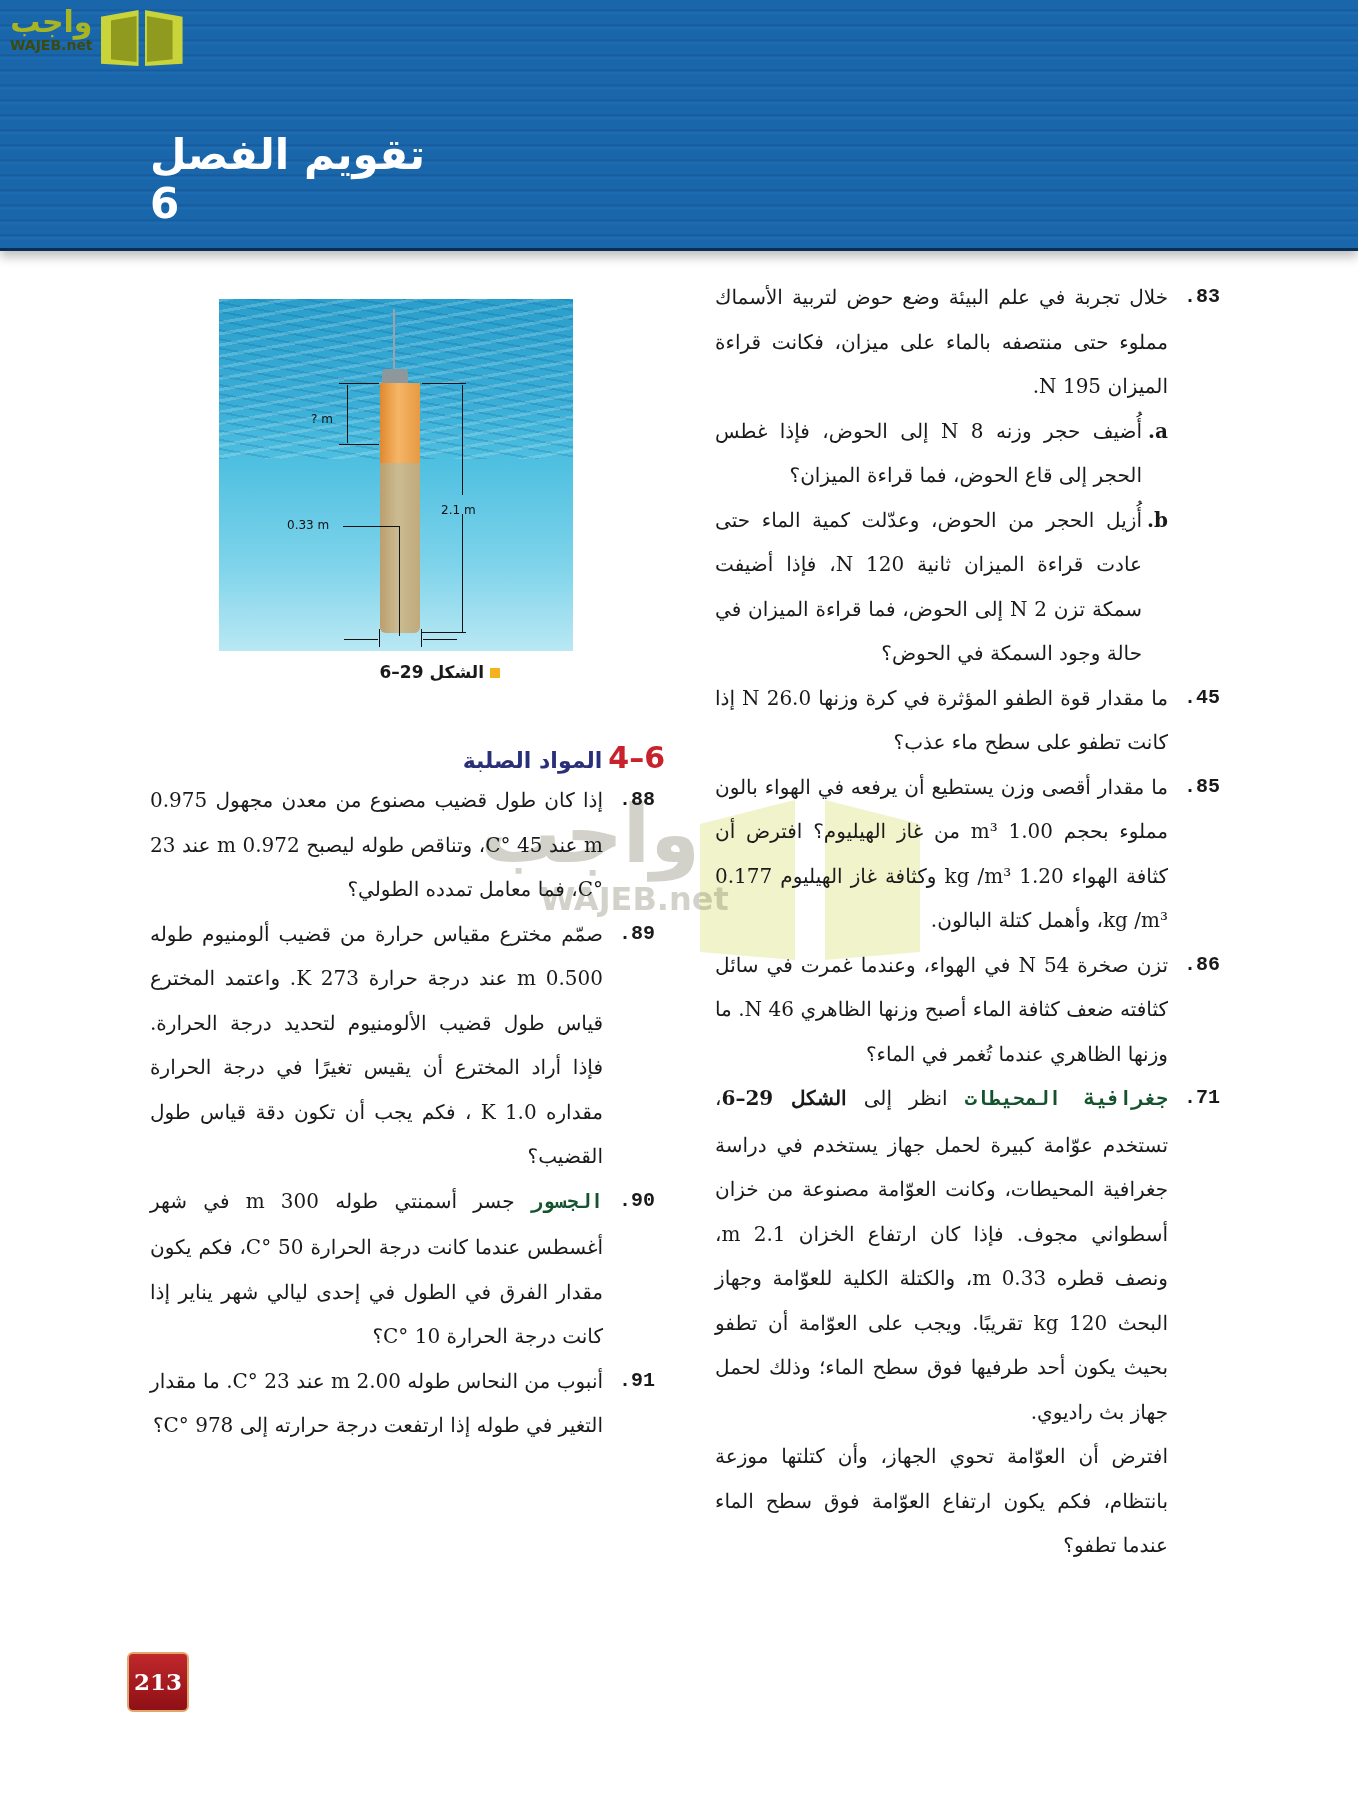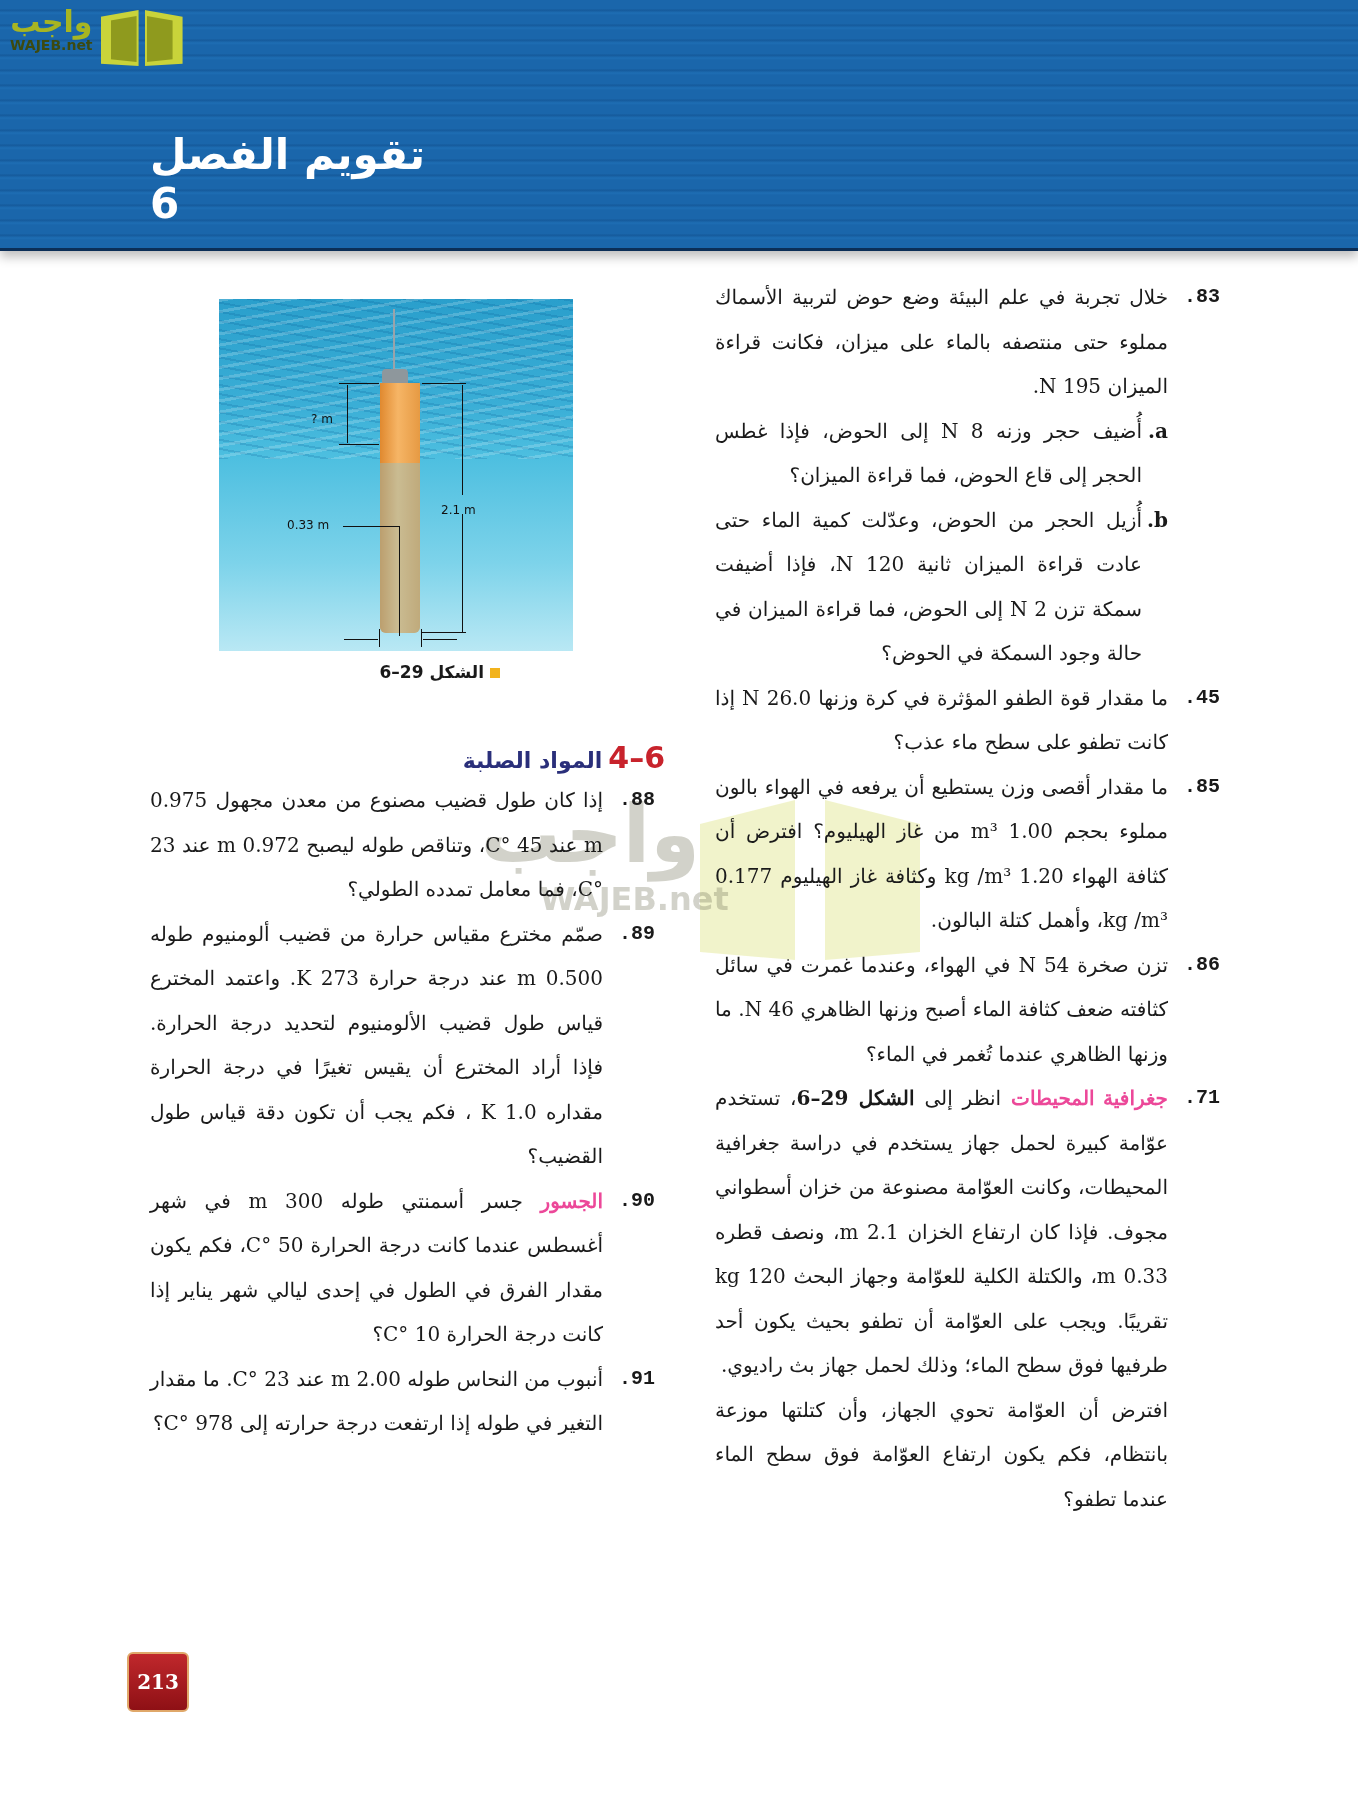--- a/index.html
+++ b/index.html
@@ -22,21 +22,21 @@
   .title { position:absolute; left:150px; top:130px; width:290px; text-align:left; direction:rtl;
     font-family:"DejaVu Sans", sans-serif; font-weight:bold; font-size:42px; color:#ffffff; }
 
   .col { position:absolute; direction:rtl; text-align:justify; font-size:20px; line-height:44.5px; }
   .col-right { left:715px; top:275px; width:505px; }
   .col-left { left:150px; top:778px; width:505px; }
   .q { position:relative; padding-right:52px; }
   .qnum { position:absolute; right:0; top:0; font-weight:bold; font-family:Liberation Mono, monospace; }
   .sub { position:relative; padding-right:26px; }
   .subl { position:absolute; right:0; top:0; font-weight:bold; }
-  .tag { color:#ec4899; font-weight:bold; font-family:Liberation Serif, serif; }
+  .tag { color:#14532d; font-weight:bold; font-family:Liberation Mono, monospace; }
   .bold { font-weight:bold; }
   .plain-block { padding-right:52px; }
 
   .figure { position:absolute; left:219px; top:299px; width:354px; height:352px; overflow:hidden;
     background: linear-gradient(180deg, #2a9fcc 0%, #3aaed6 30%, #4dbfe0 45%, #7dd3ea 75%, #b9e8f4 100%); }
   .waves { position:absolute; left:0; top:0; width:100%; height:160px;
     background: repeating-linear-gradient(170deg, rgba(255,255,255,0.18) 0 3px, transparent 3px 11px),
                 repeating-linear-gradient(10deg, rgba(0,80,140,0.18) 0 2px, transparent 2px 9px); }
   .antenna { position:absolute; left:174px; top:10px; width:2px; height:60px; background:#9aa3aa; }
   .cap { position:absolute; left:163px; top:70px; width:26px; height:14px; background:#8e979c; border-radius:4px 4px 0 0; }
@@ -57,21 +57,21 @@
   .watermark .wp { position:absolute; top:20px; width:95px; height:160px; background:#d8df6c; }
   .watermark .wl { left:0; clip-path:polygon(0 15%,100% 0,100% 100%,0 95%); }
   .watermark .wr { right:0; clip-path:polygon(0 0,100% 15%,100% 95%,0 100%); }
   .wm-text { position:absolute; left:540px; top:790px; width:160px; text-align:center; opacity:0.3; pointer-events:none;
     font-family:"DejaVu Sans", sans-serif; font-weight:bold; color:#6d6d52; }
   .wm-text .ar { font-size:80px; line-height:90px; direction:rtl; }
   .wm-text .en { font-size:32px; }
 
   .page-num { position:absolute; left:127px; top:1652px; width:58px; height:56px; border-radius:6px;
     background: linear-gradient(180deg, #c0282c 0%, #8e1015 100%); border:2px solid #e0a86a;
-    color:#fff; font-weight:bold; font-size:20px; text-align:center; line-height:56px; font-family:"DejaVu Serif", serif; }
+    color:#fff; font-weight:bold; font-size:23px; text-align:center; line-height:56px; font-family:"DejaVu Serif", serif; }
 </style>
 </head>
 <body>
 
 <div class="header">
   <div class="logo">
     <div class="logo-text">
       <span class="logo-ar">واجب</span>
       <span class="logo-en">WAJEB.net</span>
     </div>

